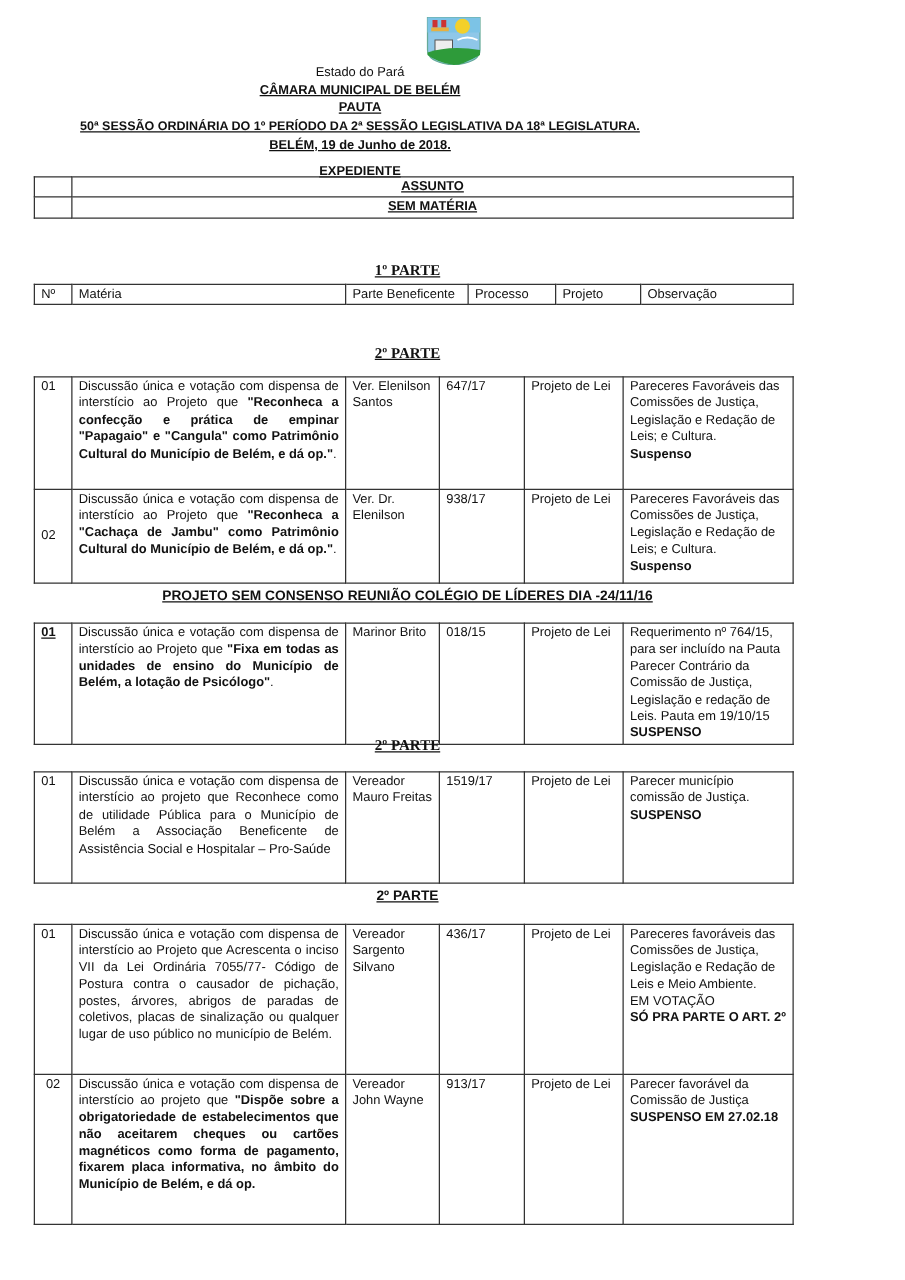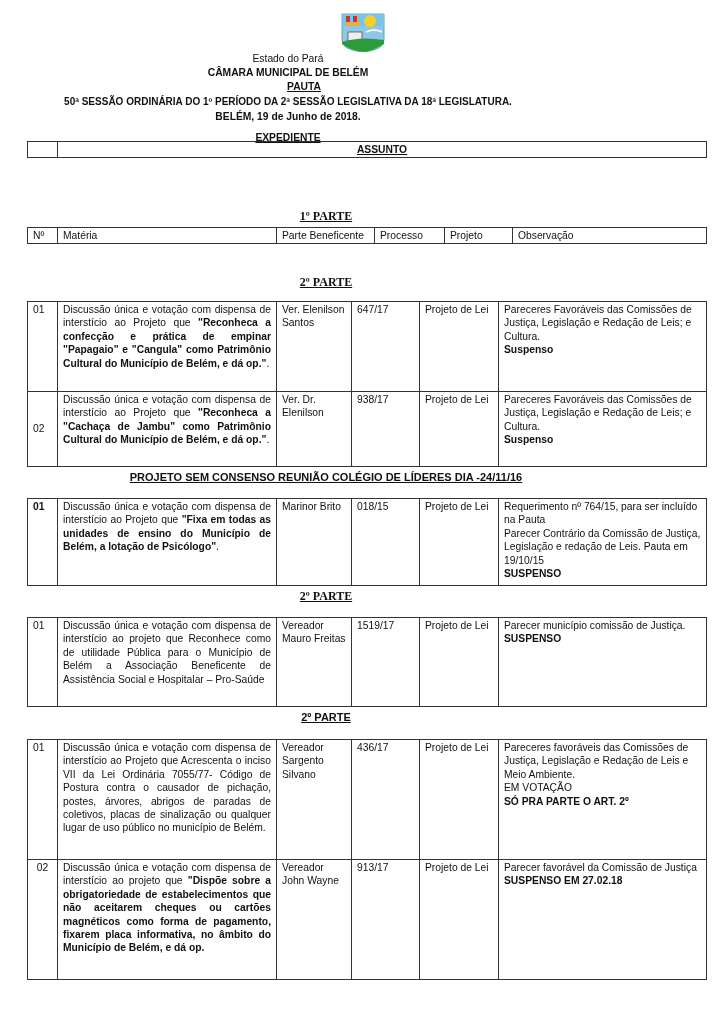--- a/index.html
+++ b/index.html
@@ -1,22 +1,22 @@
 <!DOCTYPE html>
 <html><head>
 <meta charset="utf-8">
 <style>
   html, body { margin:0; padding:0; background:#ffffff; }
   body { width:724px; height:1024px; position:relative; font-family:"Liberation Sans", sans-serif; color:#111; font-size:10.3px; overflow:hidden; }
   .center { text-align:center; }
   .hdr { position:absolute; left:0; width:576px; text-align:center; }
   .logo { position:absolute; left:340px; top:12px; width:46px; height:40px; }
-  .b { font-weight:bold; }
+  .b { font-weight:bold;text-decoration:underline; }
   .u { text-decoration:underline; }
-  table { border-collapse:collapse; position:absolute; left:27px; width:680px; table-layout:fixed; }
+  table { border-collapse:collapse; position:absolute; left:27px; width:608px; table-layout:fixed; }
   td { border:1.5px solid #333; vertical-align:top; padding:1px 5px; line-height:13.4px; font-size:10.3px; }
   .just { text-align:justify;margin-top:10px; }
   .sec { position:absolute; left:0; width:652px; text-align:center; font-weight:bold; text-decoration:underline; font-size:11px; }
   .serif { font-family:"Liberation Serif", serif; font-size:12px; }
 </style>
 </head>
 <body>
 
 <svg class="logo" viewBox="0 0 46 40">
   <path d="M2 2 H44 V28 Q44 38 23 40 Q2 38 2 28 Z" fill="#8fc7e8" stroke="#6a9" stroke-width="1"></path>
@@ -25,34 +25,38 @@
   <rect x="6" y="4" width="4" height="6" fill="#c33"></rect>
   <rect x="13" y="4" width="4" height="6" fill="#c33"></rect>
   <rect x="5" y="10" width="14" height="3" fill="#e8b040"></rect>
   <rect x="8" y="20" width="14" height="9" fill="#eee" stroke="#555" stroke-width="0.8"></rect>
   <path d="M2 30 Q20 24 44 28 V32 Q30 40 23 40 Q10 38 2 32 Z" fill="#2e9b3a"></path>
   <path d="M26 20 Q34 16 42 20" stroke="#fff" stroke-width="1.5" fill="none"></path>
 </svg>
 
 <div class="hdr" style="top:53px;">Estado do Pará</div>
 <div class="hdr b" style="top:67px;">CÂMARA MUNICIPAL DE BELÉM</div>
-<div class="hdr b u" style="top:81px;margin-left:16px;">PAUTA</div>
+<div class="hdr b u" style="top:81px;">PAUTA</div>
 <div class="hdr b" style="top:96px; font-size:10px;">50ª SESSÃO ORDINÁRIA DO 1º PERÍODO DA 2ª SESSÃO LEGISLATIVA DA 18ª LEGISLATURA.</div>
 <div class="hdr b" style="top:111px;">BELÉM, 19 de Junho de 2018.</div>
 <div class="hdr b u" style="top:132px;">EXPEDIENTE</div>
 
 <table style="top:141px;">
   <colgroup>
       <col style="width:30px">
       <col>
     </colgroup>
   <tbody>
       <tr>
     <td></td>
     <td class="center b u">ASSUNTO</td>
+  </tr>
+  <tr>
+    <td></td>
+    <td class="center b">SEM MATÉRIA</td>
   </tr>
 </tbody>
   </table>
 
 <div class="sec serif" style="top:209px;">1º PARTE</div>
 <table style="top:227px;">
   <colgroup>
       <col style="width:30px">
       <col style="width:219px">
       <col style="width:98px">

